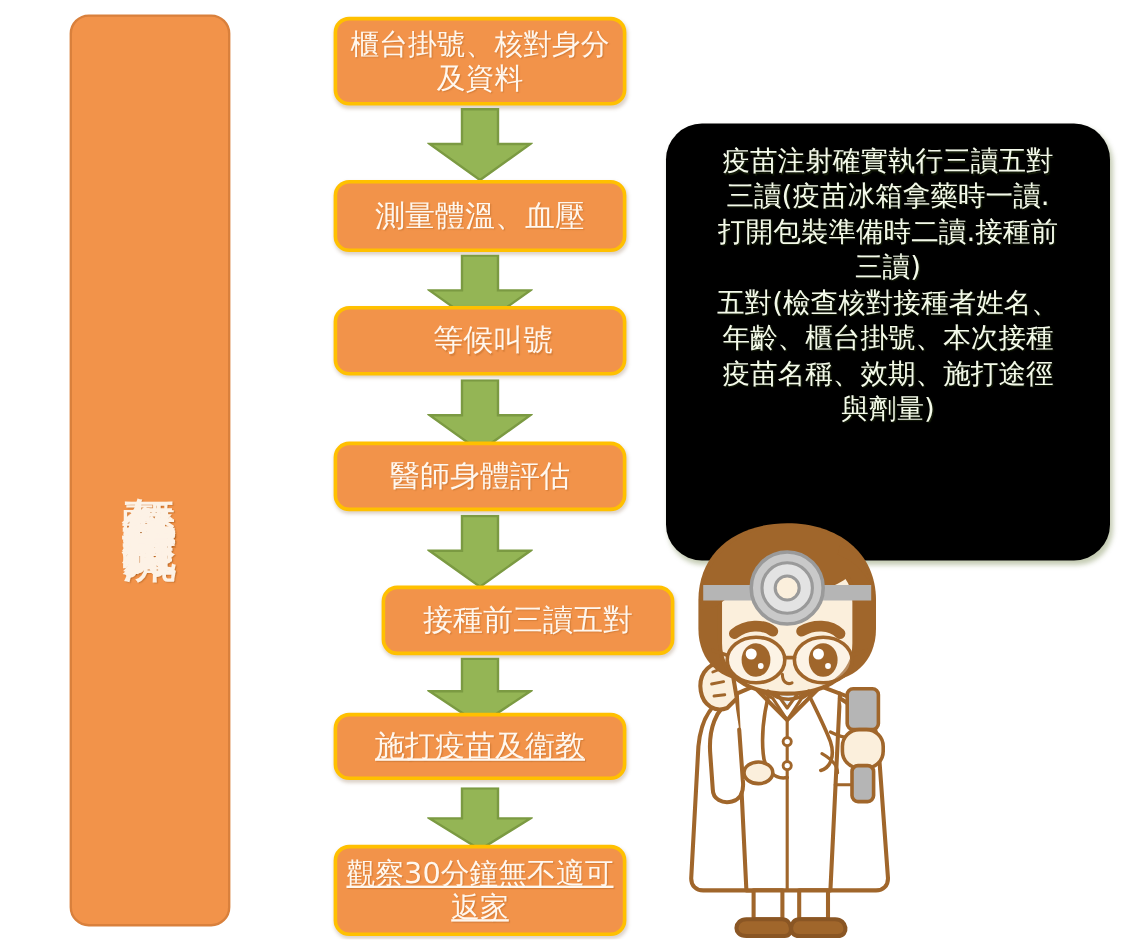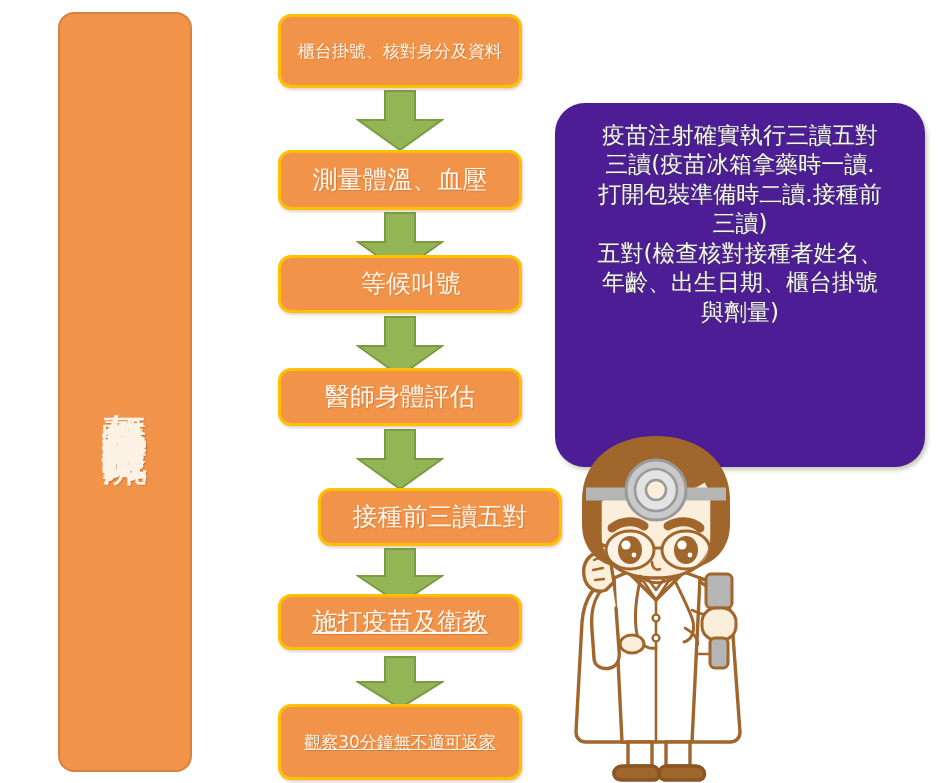--- a/index.html
+++ b/index.html
@@ -50,37 +50,37 @@
     color:#FFF7EE;
     font-size:25px;
     line-height:1.18;
     text-align:center;
     display:flex;align-items:center;justify-content:center;
     font-family:"DejaVu Sans","Liberation Sans",sans-serif;
     text-shadow:1px 1px 1px rgba(150,80,20,.3);
     box-shadow:1px 2px 3px rgba(120,80,40,.25);
     padding:2px 6px;
   }
-  .fbox.two-line{font-size:17px;}
+  .fbox.two-line{font-size:24px;}
 
   .arrow{
     position:absolute;
     width:88px;left:78px;
   }
   .arrow svg{display:block;width:88px;height:100%;}
 
   
   .bubble-wrap{
     position:absolute;
     left:551px;top:99px;width:378px;height:300px;
   }
   .bubble{
     position:absolute;left:4px;top:4px;
     width:370px;height:364px;
-    background:#4c1d95;
+    background:#000000;
     border-radius:30px;
     box-sizing:border-box;
     box-shadow:2px 3px 4px rgba(90,110,40,.35);
   }
   .bubble-text{
     position:absolute;left:8px;top:18px;width:354px;
     text-align:center;
     color:#F4FAEA;
     font-size:23px;
     line-height:1.28;
@@ -169,21 +169,22 @@
 
   <div class="bubble-wrap">
     <div class="bubble-tail"></div>
     <div class="bubble">
       <div class="bubble-text">
         <div>疫苗注射確實執行三讀五對</div>
         <div>三讀(疫苗冰箱拿藥時一讀.</div>
         <div>打開包裝準備時二讀.接種前</div>
         <div>三讀)</div>
         <div>五對(檢查核對接種者姓名、</div>
-        <div>年齡、出生日期、櫃台掛號</div>
+        <div>年齡、櫃台掛號、本次接種</div>
+        <div>疫苗名稱、效期、施打途徑</div>
         <div>與劑量)</div>
       </div>
     </div>
   </div>
 
   <div class="doctor">
     <svg width="260" height="351" viewBox="0 0 260 351" aria-hidden="true">
       <g fill="none" stroke="#A0662B" stroke-width="3.4" stroke-linejoin="round" stroke-linecap="round">
 
         <g>

